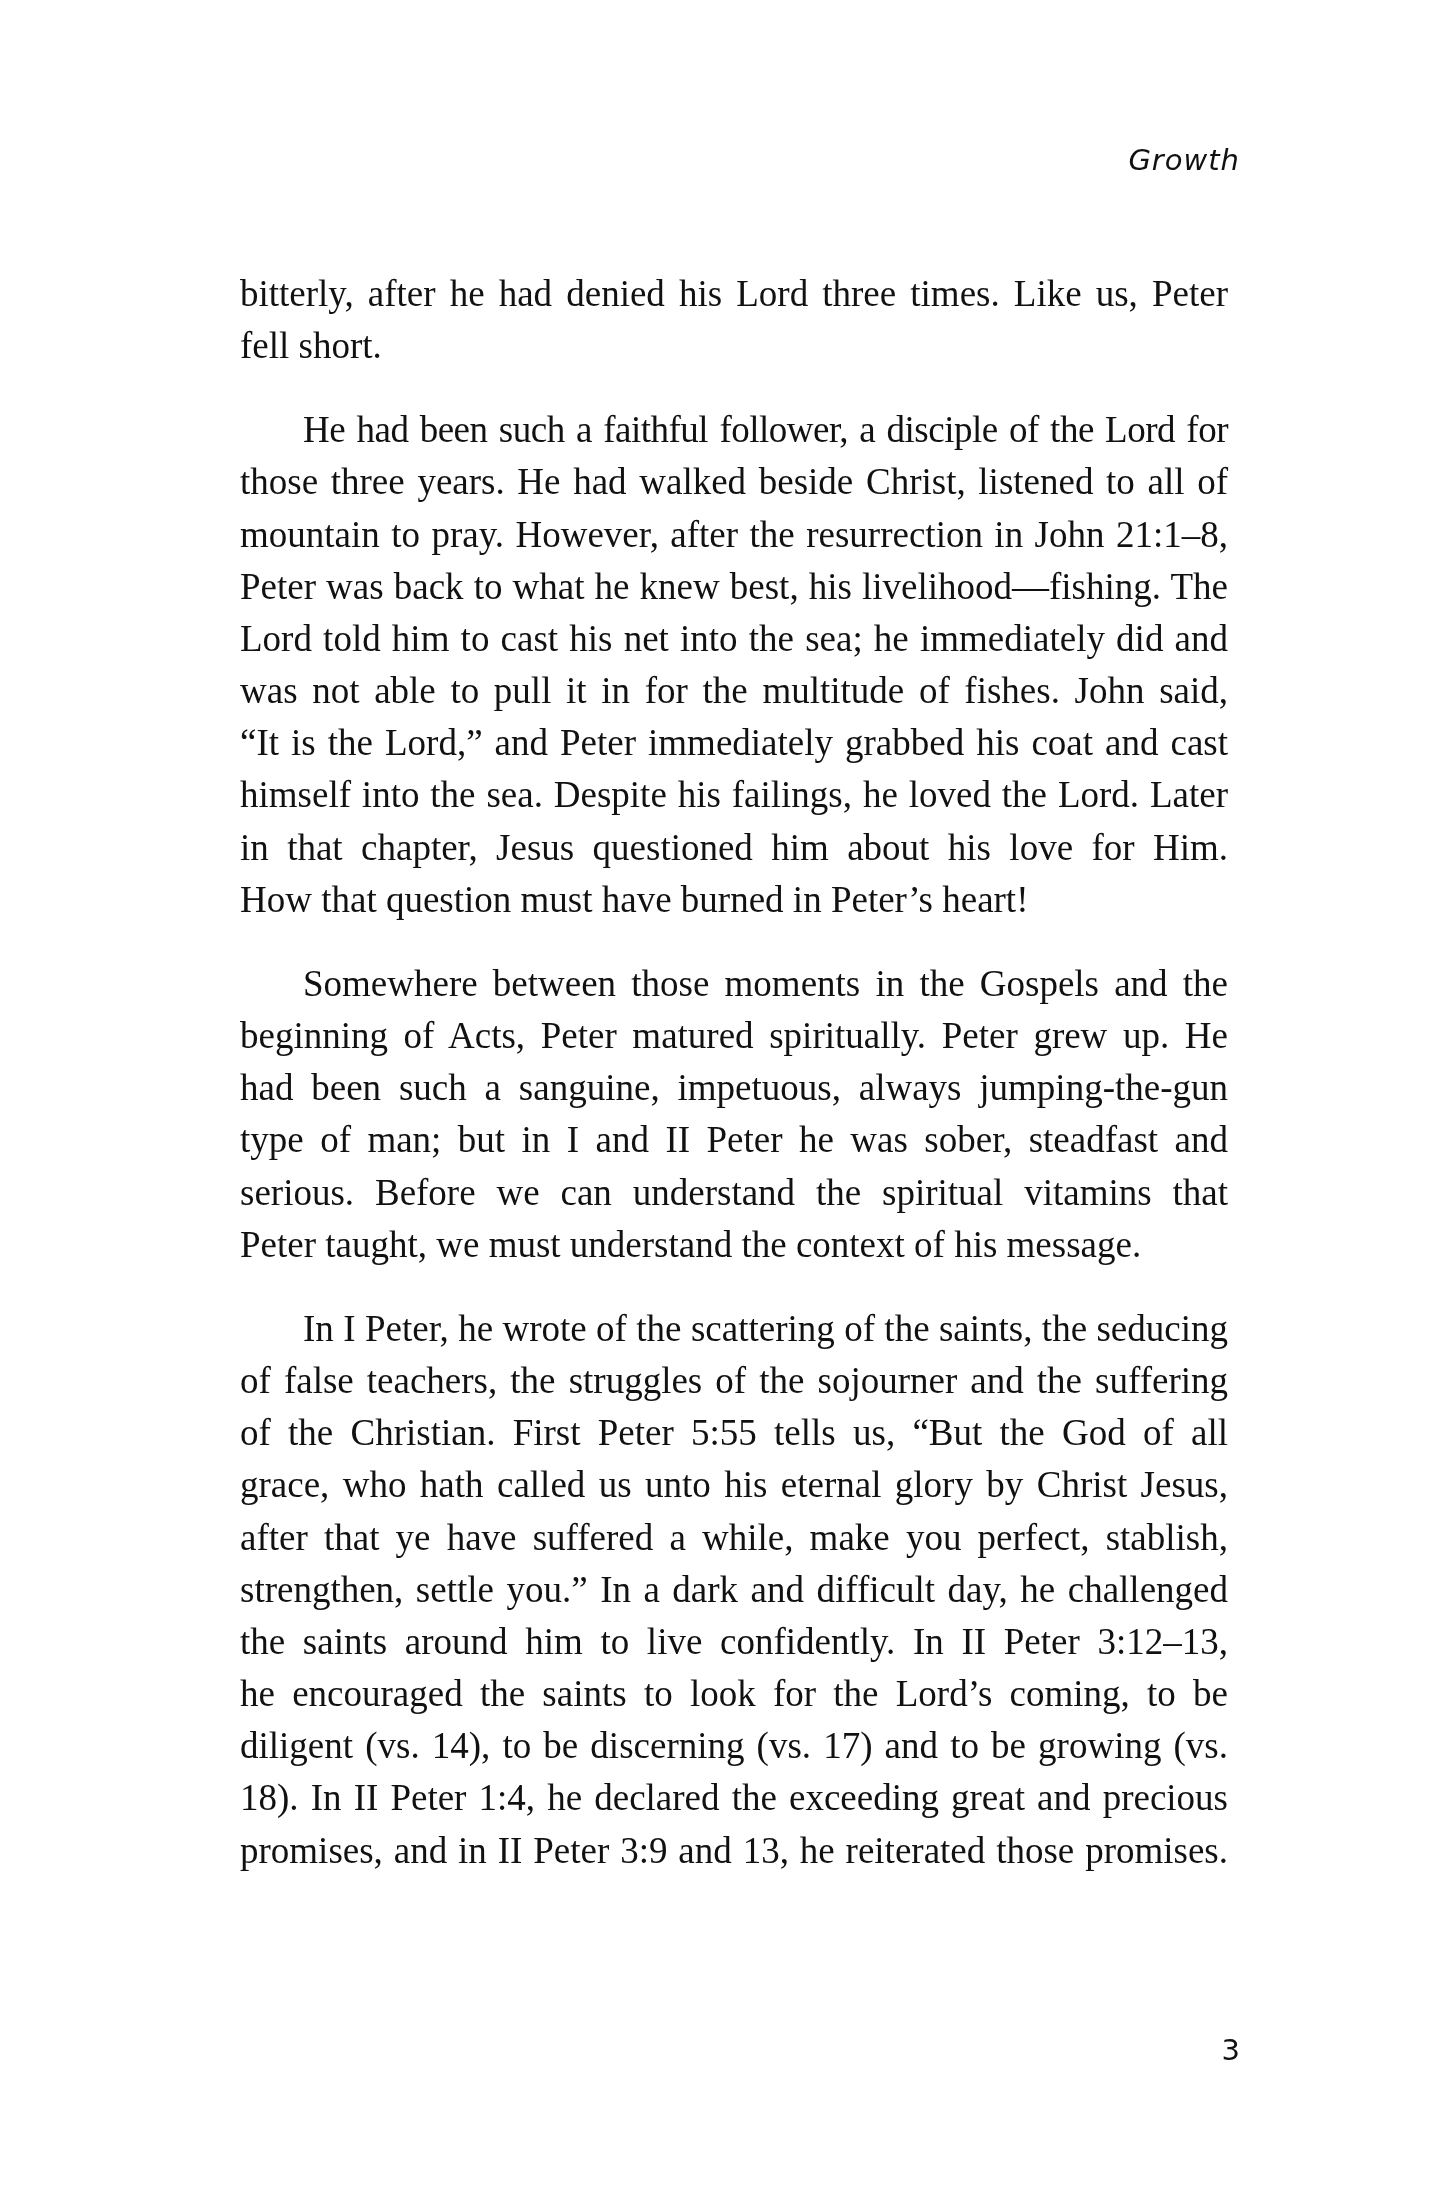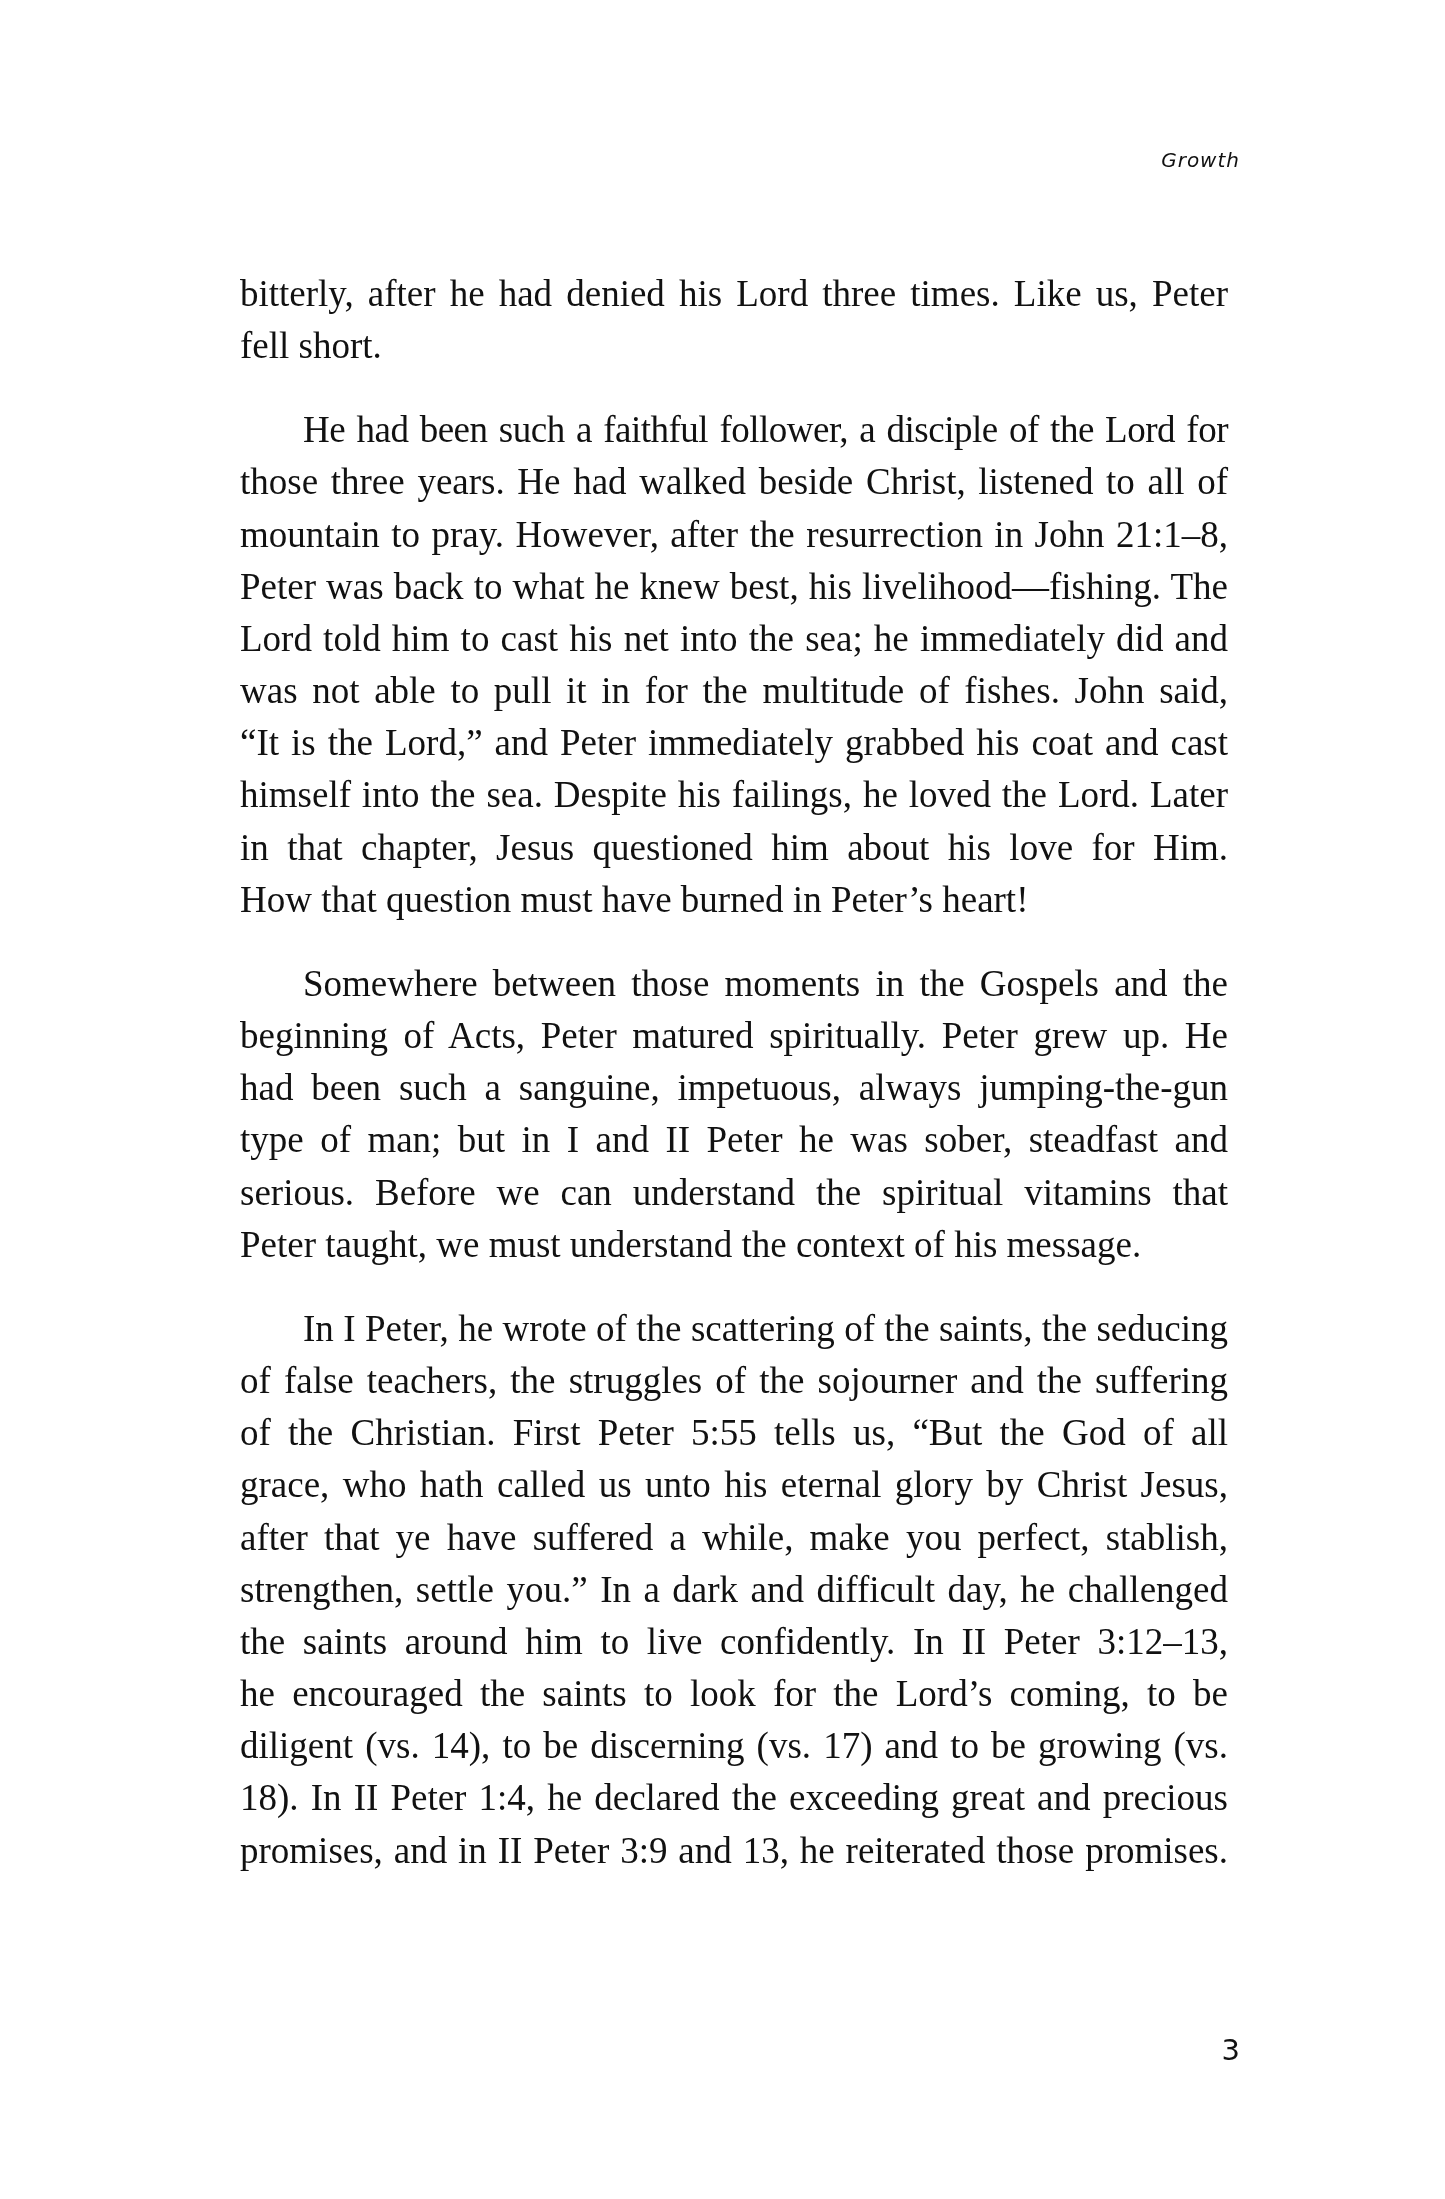--- a/index.html
+++ b/index.html
@@ -13,21 +13,21 @@
     position: relative;
     overflow: hidden;
     color: #111111;
   }
   .running-head {
     position: absolute;
     right: 205px;
     top: 140px;
     font-family: "DejaVu Sans", "Liberation Sans", sans-serif;
     font-style: italic;
-    font-size: 20px;
+    font-size: 29px;
     line-height: 40px;
     letter-spacing: 1px;
     color: #111111;
   }
   .text-block {
     position: absolute;
     left: 240px;
     top: 268px;
     width: 988px;
     font-family: "Liberation Serif", "DejaVu Serif", serif;

